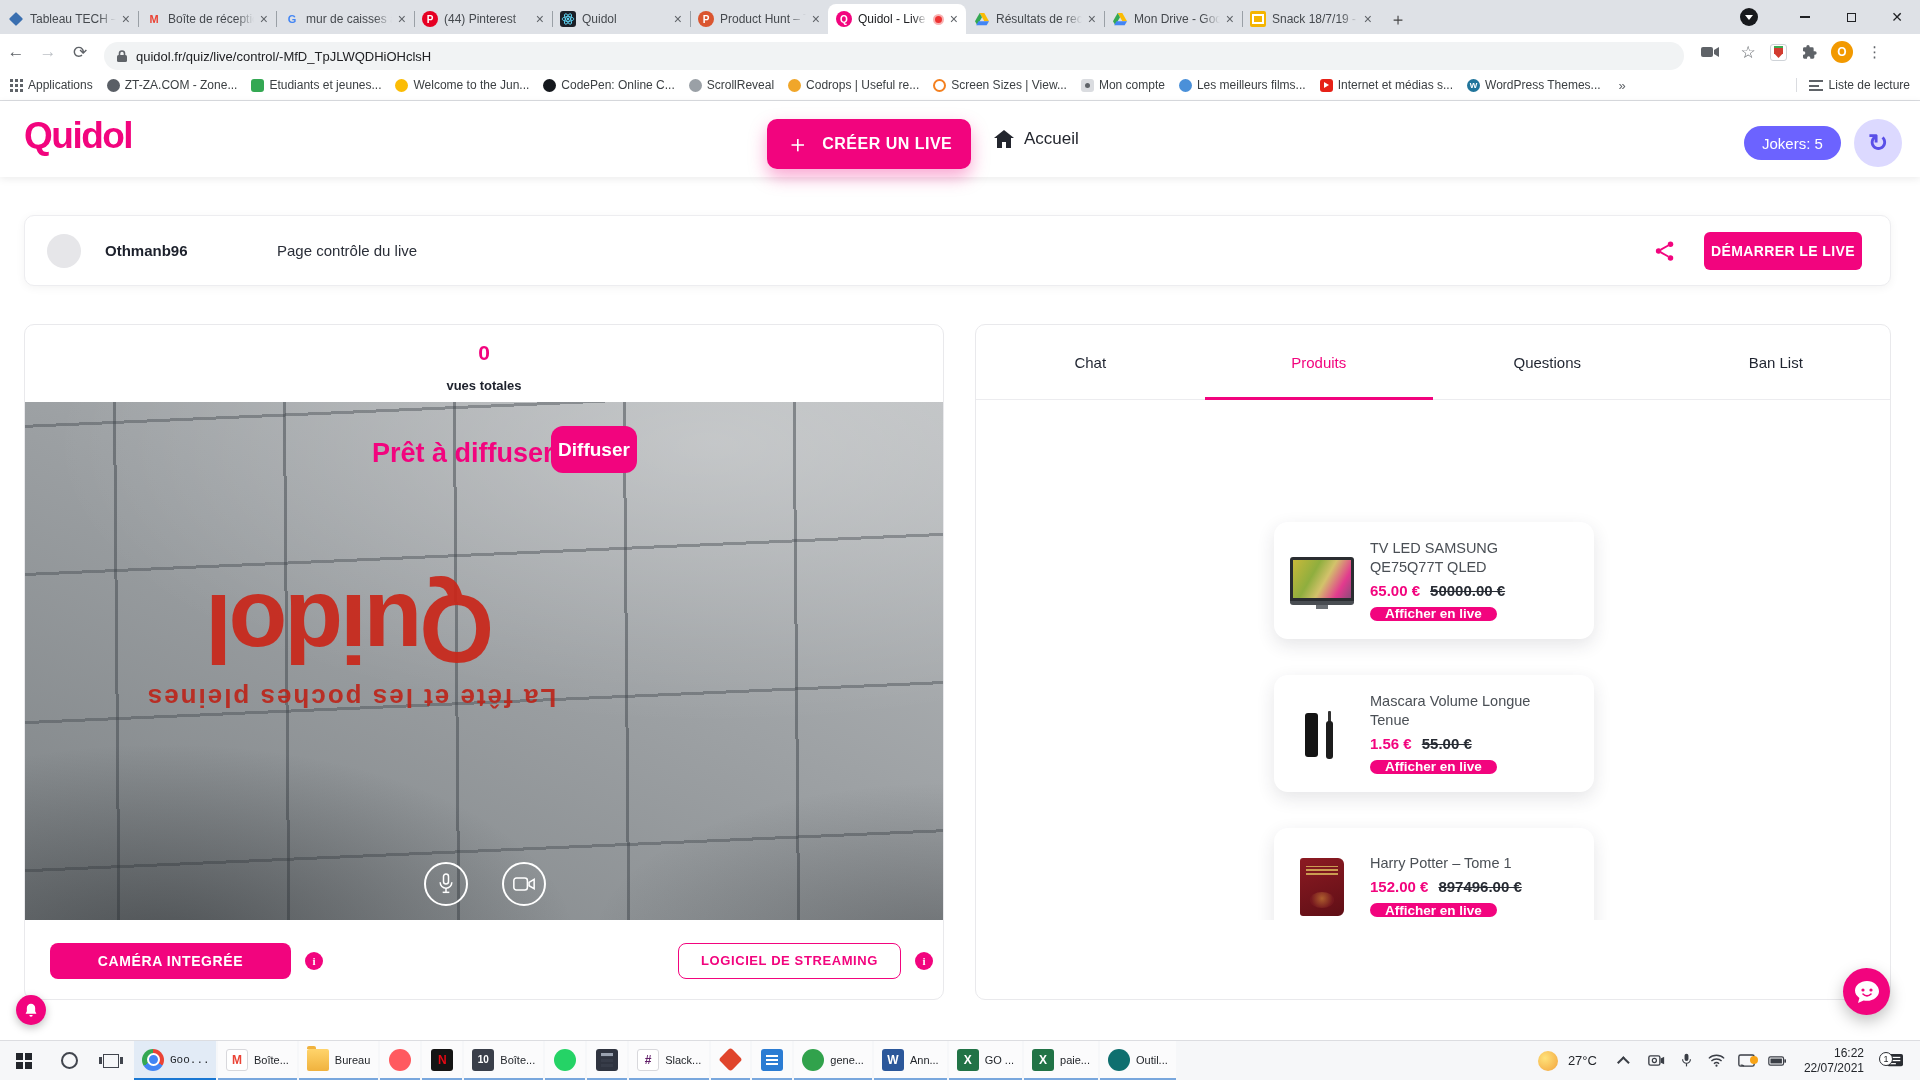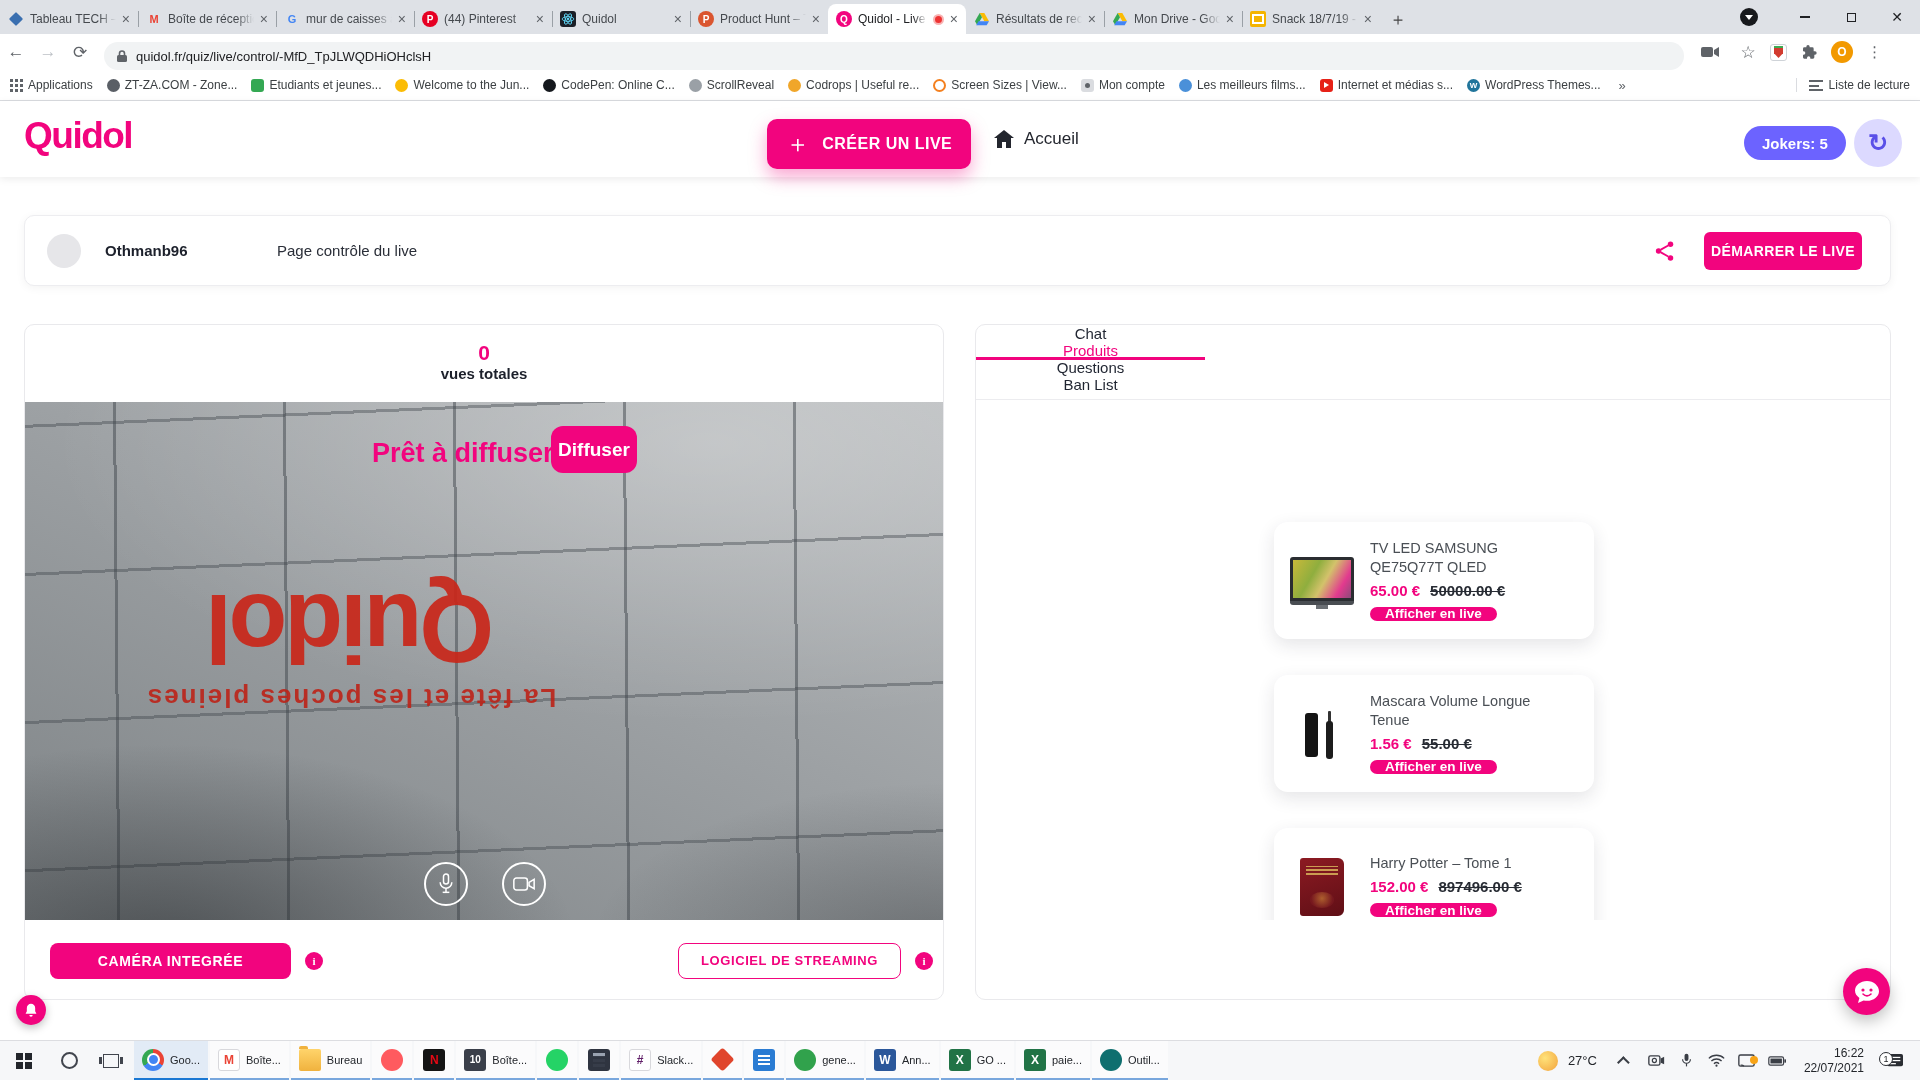--- a/index.html
+++ b/index.html
@@ -69,56 +69,56 @@
   .rl-icon{width:14px;height:11px;border-top:2px solid #5f6368;border-bottom:2px solid #5f6368;position:relative;}
   .rl-icon::after{content:"";position:absolute;left:0;top:3px;width:10px;height:2px;background:#5f6368;}
 
   
   .page{position:absolute;left:0;top:101px;width:1920px;height:939px;background:#fff;}
   .site-header{position:absolute;left:0;top:0;width:1920px;height:76px;background:#fff;box-shadow:0 2px 8px rgba(0,0,0,.08);}
   .logo{position:absolute;left:24px;top:14px;font-size:37px;font-weight:800;letter-spacing:-1.5px;color:var(--pink);}
   .btn-create{position:absolute;left:767px;top:18px;width:204px;height:50px;border-radius:10px;background:var(--pink);color:#fff;display:flex;align-items:center;justify-content:center;gap:12px;font-size:16px;font-weight:700;letter-spacing:.5px;box-shadow:0 8px 18px rgba(242,4,126,.35);}
   .plus{font-size:24px;font-weight:400;line-height:1;}
   .home-link{position:absolute;left:994px;top:28px;display:flex;align-items:center;gap:10px;font-size:17px;color:#23262e;font-weight:500;}
-  .jokers{position:absolute;left:1744px;top:25px;height:34px;padding:0 18px;border-radius:17px;background:#6C63FF;color:#fff;font-size:15px;font-weight:700;display:flex;align-items:center;}
+  .jokers{position:absolute;left:1744px;top:25px;height:34px;padding:0 18px;border-radius:17px;background:#6C63FF;color:#fff;font-size:15px;font-weight:400;display:flex;align-items:center;}
   .qcircle{position:absolute;left:1854px;top:18px;width:48px;height:48px;border-radius:50%;background:#dcd9ff;display:flex;align-items:center;justify-content:center;color:#5a50e8;font-size:24px;font-weight:800;}
 
   .ctl-card{position:absolute;left:24px;top:114px;width:1867px;height:71px;background:#fff;border:1px solid #ededf0;border-radius:10px;box-shadow:0 2px 10px rgba(0,0,0,.05);display:flex;align-items:center;}
   .ctl-avatar{width:34px;height:34px;border-radius:50%;background:#e6e6e9;margin-left:22px;flex:none;}
   .ctl-name{font-size:15px;font-weight:700;color:#1c202b;margin-left:24px;width:150px;}
   .ctl-title{font-size:15px;color:#2a2e38;margin-left:22px;}
   .ctl-right{margin-left:auto;display:flex;align-items:center;gap:28px;margin-right:28px;}
   .btn-start{height:38px;padding:0 7px;border-radius:6px;background:var(--pink);color:#fff;font-size:14px;font-weight:700;letter-spacing:.4px;display:flex;align-items:center;}
 
   .panel{position:absolute;top:223px;height:676px;background:#fff;border:1px solid #e9e9ec;border-radius:10px;overflow:hidden;}
   .panel-left{left:24px;width:920px;}
   .panel-right{left:975px;width:916px;}
 
   .stats{height:77px;text-align:center;padding-top:16px;}
   .views-n{font-size:21px;font-weight:800;color:var(--pink);}
-  .views-l{font-size:15px;font-weight:700;color:#1c202b;margin-top:0;}
+  .views-l{font-size:13px;font-weight:700;color:#1c202b;margin-top:13px;}
 
   .video{position:absolute;left:0;top:77px;width:920px;height:518px;overflow:hidden;background:radial-gradient(120% 90% at 75% 8%,rgba(255,255,255,.28),transparent 60%),linear-gradient(205deg,#b7babc 0%,#9da1a4 45%,#7e8386 100%);}
   .tiles{position:absolute;inset:-80px;background:repeating-linear-gradient(90deg,rgba(64,70,76,.5) 0 3px,transparent 3px 170px),repeating-linear-gradient(0deg,rgba(64,70,76,.42) 0 3px,transparent 3px 148px);transform:rotate(-2.5deg) skewX(-2deg);}
   .vignette{position:absolute;inset:0;background:radial-gradient(75% 65% at 15% 105%,rgba(28,31,34,.5),transparent 60%),radial-gradient(55% 45% at 100% 105%,rgba(28,31,34,.35),transparent 70%);}
   .watermark{position:absolute;left:16px;top:178px;width:620px;transform:rotate(180deg);text-align:center;filter:blur(.6px);}
   .wm-logo{font-size:96px;font-weight:800;letter-spacing:-3px;color:#c9271a;opacity:.92;line-height:1;}
   .wm-slogan{font-size:26px;font-weight:700;letter-spacing:2px;color:#bd2318;opacity:.9;margin-bottom:6px;}
   .ready-label{position:absolute;left:347px;top:36px;font-size:27px;font-weight:800;color:var(--pink);}
   .btn-diffuser{position:absolute;left:526px;top:24px;width:86px;height:47px;border-radius:12px;background:var(--pink);color:#fff;font-size:19px;font-weight:700;display:flex;align-items:center;justify-content:center;}
   .av-ctls{position:absolute;left:0;bottom:14px;width:920px;display:flex;justify-content:center;gap:34px;}
   .circle-btn{width:44px;height:44px;border-radius:50%;border:2px solid #fff;display:flex;align-items:center;justify-content:center;}
 
   .src-row{position:absolute;left:0;top:595px;width:920px;height:81px;display:flex;align-items:center;}
   .btn-camera{margin-left:25px;width:241px;height:36px;border-radius:8px;background:var(--pink);color:#fff;font-size:14px;font-weight:700;letter-spacing:.6px;display:flex;align-items:center;justify-content:center;}
   .info-i{width:18px;height:18px;border-radius:50%;background:var(--pink);color:#fff;font-size:11px;font-weight:700;display:flex;align-items:center;justify-content:center;margin-left:14px;flex:none;font-family:"Liberation Serif",serif;}
   .btn-software{margin-left:auto;width:223px;height:36px;border-radius:8px;border:1.5px solid var(--pink);color:var(--pink);font-size:13px;font-weight:700;letter-spacing:.6px;display:flex;align-items:center;justify-content:center;background:#fff;}
   .src-row .last-i{margin-right:12px;}
 
-  .ptabs{height:75px;display:flex;border-bottom:1px solid #ececef;flex-direction:column;}
+  .ptabs{height:75px;display:flex;border-bottom:1px solid #ececef;}
   .ptab{width:229px;display:flex;align-items:center;justify-content:center;font-size:15px;color:#1f2430;position:relative;}
   .ptab.active{color:var(--pink);font-weight:500;}
   .ptab.active::after{content:"";position:absolute;left:0;bottom:-1px;width:100%;height:3px;background:var(--pink);}
 
   .plist{position:absolute;left:0;top:75px;width:916px;height:520px;overflow:hidden;}
   .pcard{position:absolute;left:298px;width:320px;height:117px;background:#fff;border-radius:14px;box-shadow:0 6px 18px rgba(40,45,60,.12);display:flex;align-items:center;padding:0 16px;}
   .pimg{width:64px;height:58px;flex:none;margin-right:16px;display:flex;align-items:center;justify-content:center;}
   .pbody{flex:1;}
   .pname{font-size:14.5px;color:#4a4f55;line-height:1.3;max-width:185px;}
   .prow{display:flex;align-items:baseline;gap:10px;margin-top:5px;}
@@ -147,21 +147,21 @@
   .wingrid span{background:#23262c;}
   .tb-search{width:340px;background:#fff;border:1px solid #b6bbc4;display:flex;align-items:center;gap:10px;padding:0 12px;}
   .tb-search input{border:none;outline:none;font-size:13px;color:#444;width:260px;font-family:"Liberation Sans",sans-serif;background:transparent;}
   .tb-ico{width:42px;display:flex;align-items:center;justify-content:center;}
   .cortana{width:17px;height:17px;border:2px solid #41454e;border-radius:50%;}
   .taskview{width:16px;height:14px;border:1.6px solid #41454e;position:relative;background:#f6f7f9;}
   .taskview::before{content:"";position:absolute;left:-5px;top:2px;width:3px;height:7px;background:#41454e;}
   .taskview::after{content:"";position:absolute;right:-5px;top:2px;width:3px;height:7px;background:#41454e;}
   .app{display:flex;align-items:center;gap:6px;padding:0 8px;border-bottom:2px solid #79a7dd;background:rgba(255,255,255,.55);margin-left:2px;flex:none;}
   .app.icon-only{padding:0 9px;}
-  .app.active{background:#e2ebf6;border-bottom-color:#1977d3;}
+  .app.active{background:#e2ebf6;border-bottom-color:#1977d3;font-family:Liberation Mono, monospace;}
   .app .lbl{max-width:38px;overflow:hidden;white-space:nowrap;}
   .ai{width:22px;height:22px;border-radius:3px;display:flex;align-items:center;justify-content:center;font-weight:700;font-size:12px;color:#fff;flex:none;position:relative;}
   .ai-chrome{border-radius:50%;background:conic-gradient(#ea4335 0 33%,#4285f4 0 66%,#34a853 0 100%);}
   .ai-chrome::after{content:"";width:9px;height:9px;border-radius:50%;background:#4285f4;border:2px solid #fff;}
   .ai-mail{background:#fff;border:1px solid #d8d8dc;color:#ea4335;} .ai-mail::after{content:"M";}
   .ai-folder{background:linear-gradient(#ffd46b,#f0b23e);border-radius:2px;} .ai-folder::before{content:"";position:absolute;left:0;top:-3px;width:9px;height:3px;background:#f0b23e;border-radius:2px 2px 0 0;}
   .ai-coral{background:#ff5a5f;border-radius:50%;}
   .ai-netflix{background:#141414;color:#e50914;} .ai-netflix::after{content:"N";}
   .ai-ten{background:#3a3f4a;color:#fff;font-size:10px;}
   .ai-whats{background:#25d366;border-radius:50%;}

